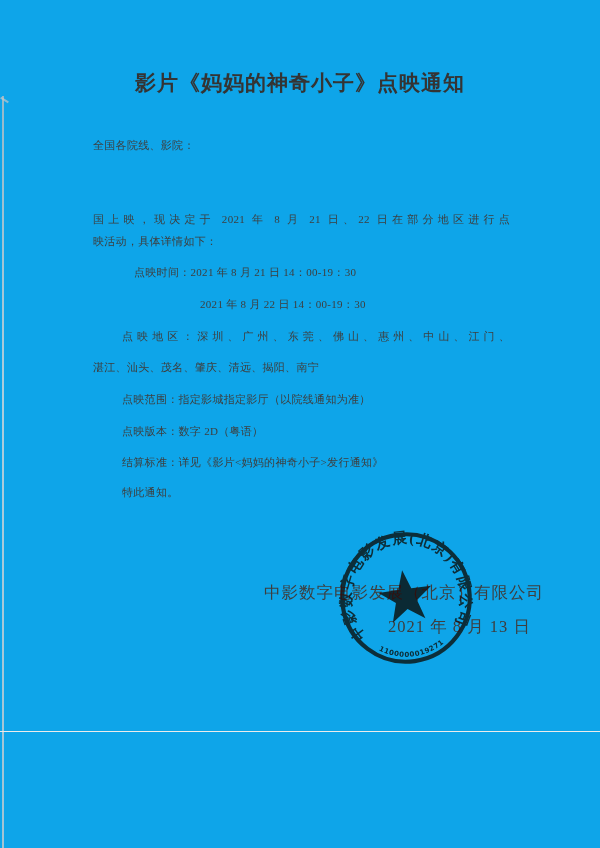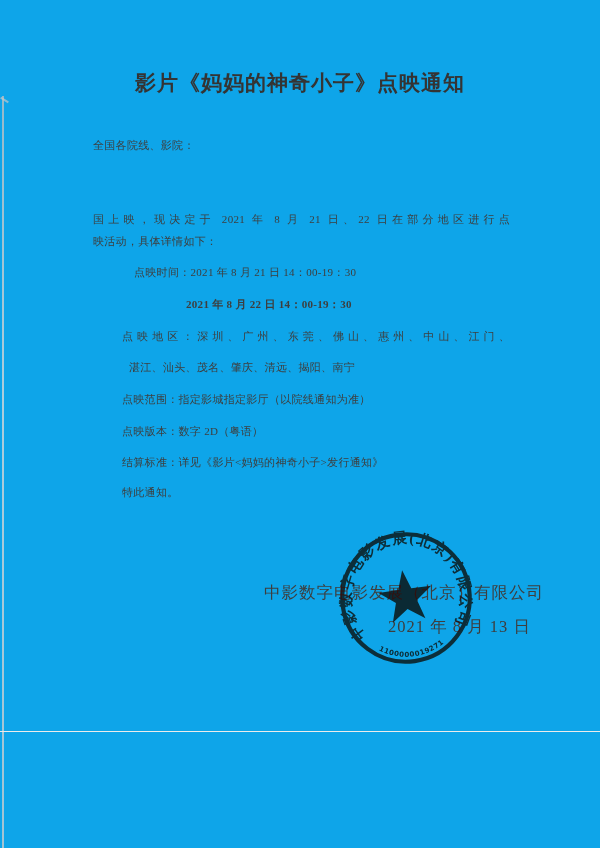--- a/index.html
+++ b/index.html
@@ -98,24 +98,24 @@
   <div class="scan-line-horizontal"></div>
 
   <h1 class="doc-title">影片《妈妈的神奇小子》点映通知</h1>
 
   <div class="line" style="left:93px; top:135px;">全国各院线、影院：</div>
 
   <div class="line just" style="left:93px; top:209px; width:417px;">国上映，现决定于 2021 年 8 月 21 日、22 日在部分地区进行点</div>
   <div class="line" style="left:93px; top:231px;">映活动，具体详情如下：</div>
 
   <div class="line" style="left:122px; top:262px;margin-left:12px;">点映时间：2021 年 8 月 21 日 14：00-19：30</div>
-  <div class="line" style="left:186px; top:294px;font-weight:bold;">2021 年 8 月 22 日 14：00-19：30</div>
+  <div class="line" style="left:200px; top:294px;">2021 年 8 月 22 日 14：00-19：30</div>
 
   <div class="line just" style="left:122px; top:326px; width:388px;">点映地区：深圳、广州、东莞、佛山、惠州、中山、江门、</div>
-  <div class="line" style="left:93px; top:357px;margin-left:36px;">湛江、汕头、茂名、肇庆、清远、揭阳、南宁</div>
+  <div class="line" style="left:93px; top:357px;">湛江、汕头、茂名、肇庆、清远、揭阳、南宁</div>
 
   <div class="line" style="left:122px; top:389px;">点映范围：指定影城指定影厅（以院线通知为准）</div>
   <div class="line" style="left:122px; top:421px;">点映版本：数字 2D（粤语）</div>
   <div class="line" style="left:122px; top:452px;">结算标准：详见《影片&lt;妈妈的神奇小子&gt;发行通知》</div>
   <div class="line" style="left:122px; top:482px;">特此通知。</div>
 
   <div class="line sig" style="left:264px; top:583px; font-size:16.5px;">中影数字电影发展（北京）有限公司</div>
   <div class="line sig" style="left:388px; top:617px; font-size:16.5px;">2021 年 8 月 13 日</div>
 
   <div class="seal">

